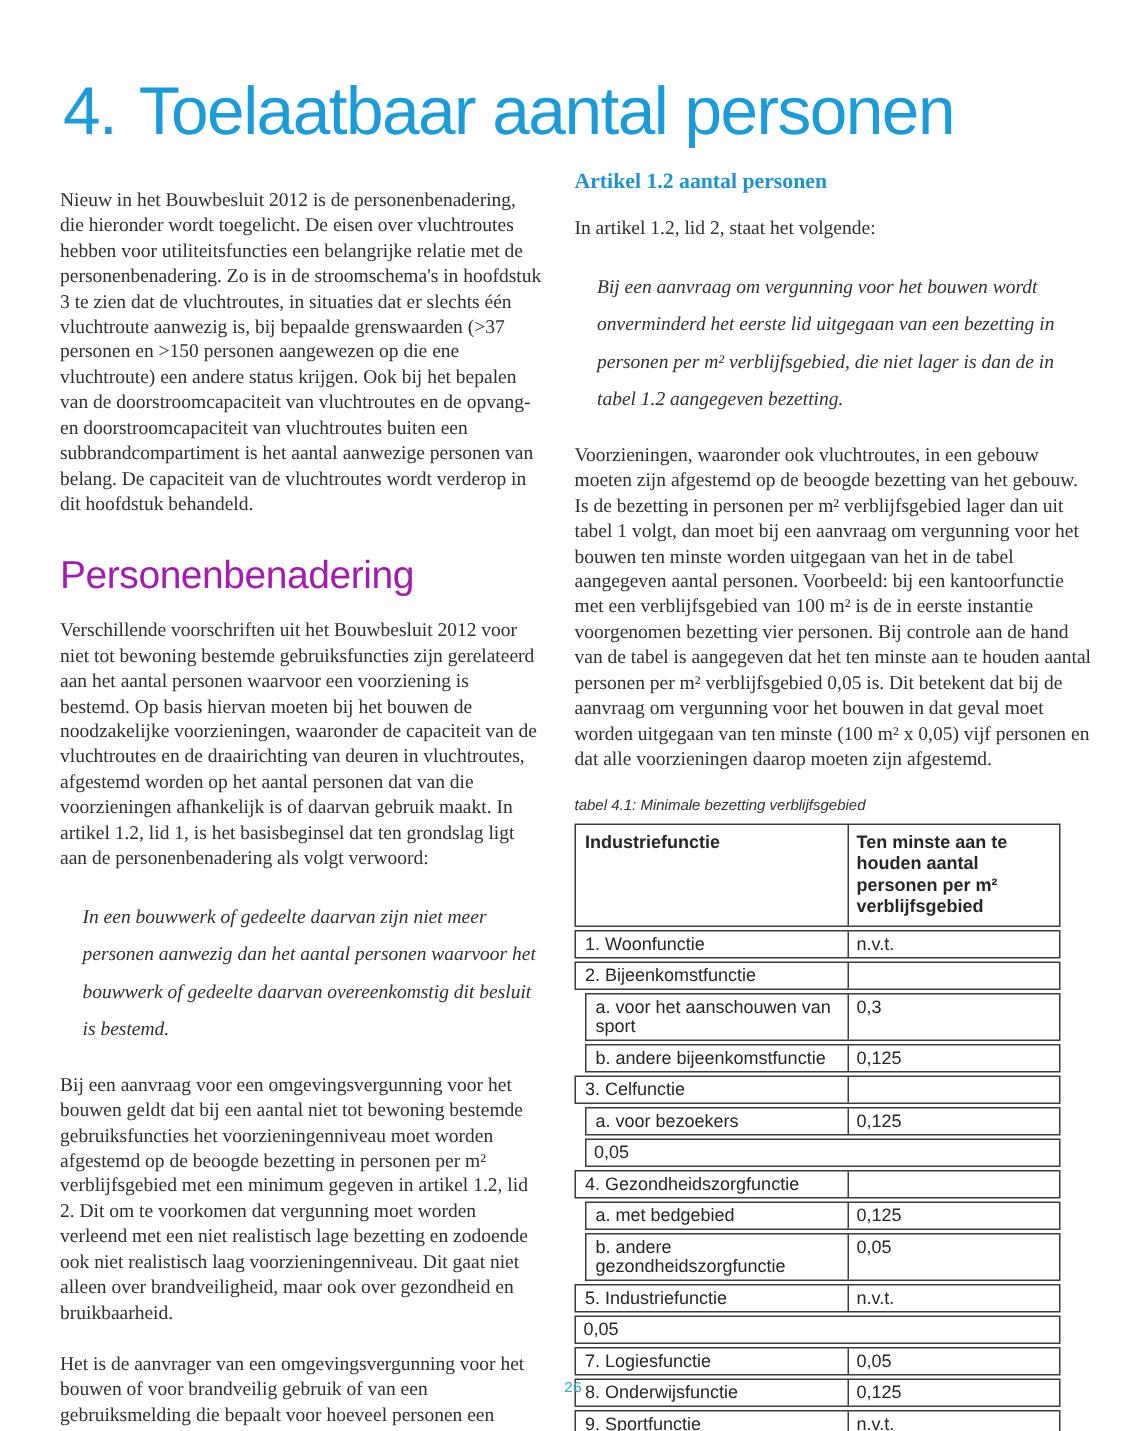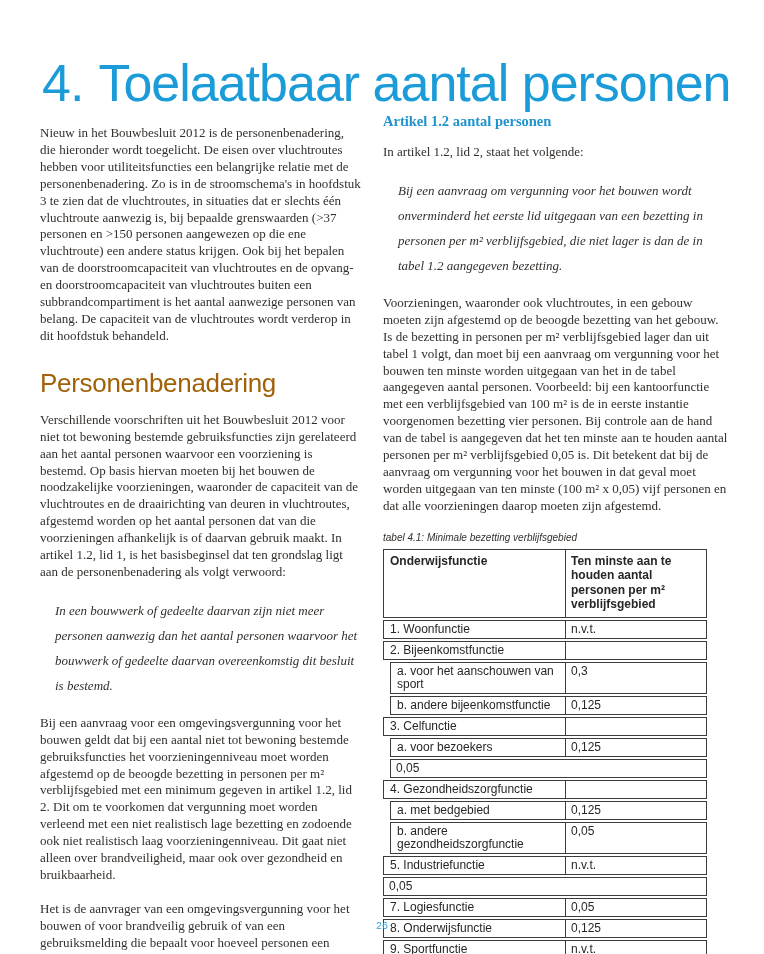--- a/index.html
+++ b/index.html
@@ -3,30 +3,30 @@
 <meta charset="utf-8">
 <style>
   html,body { margin:0; padding:0; background:#ffffff; }
   .page {
     position:relative; width:764px; height:954px; background:#ffffff;
     font-family:"Liberation Serif", serif; color:#332f2c; overflow:hidden;
   }
   .title {
     position:absolute; left:42px; top:18px; white-space:nowrap;
     font-family:"Liberation Sans", sans-serif; font-weight:400;
-    font-size:52px; letter-spacing:-1px; color:#1b9cd9;
+    font-size:45px; letter-spacing:-1px; color:#1b9cd9;
   }
   .title .num { margin-right:15px; }
   .columns { position:absolute; left:40px; top:112px; display:flex; }
   .col-left  { width:321px; margin-right:22px; }
   .col-right { width:346px; }
   p.body { font-size:13px; line-height:16.9px; margin:13px 0 17px 0; }
   h2.section {
     font-family:"Liberation Sans", sans-serif; font-weight:400;
-    font-size:26px; letter-spacing:-0.3px; color:#a16207; margin:23px 0 13px 0;
+    font-size:26px; letter-spacing:-0.3px; color:#a21caf; margin:23px 0 13px 0;
   }
   h3.subhead {
     font-family:"Liberation Serif", serif; font-weight:700;
     font-size:14.5px; color:#1e93cf; margin:1px 0 14px 0;
   }
   .quote {
     font-style:italic; font-size:13px; line-height:25px;
     margin:0 0 17px 0; padding-left:15px;
   }
   .caption {
@@ -66,21 +66,21 @@
 
     <div class="col-right">
       <h3 class="subhead">Artikel 1.2 aantal personen</h3>
       <p class="body">In artikel 1.2, lid 2, staat het volgende:</p>
       <p class="quote">Bij een aanvraag om vergunning voor het bouwen wordt onverminderd het eerste lid uitgegaan van een bezetting in personen per m² verblijfsgebied, die niet lager is dan de in tabel 1.2 aangegeven bezetting.</p>
       <p class="body">Voorzieningen, waaronder ook vluchtroutes, in een gebouw moeten zijn afgestemd op de beoogde bezetting van het gebouw. Is de bezetting in personen per m² verblijfsgebied lager dan uit tabel 1 volgt, dan moet bij een aanvraag om vergunning voor het bouwen ten minste worden uitgegaan van het in de tabel aangegeven aantal personen. Voorbeeld: bij een kantoorfunctie met een verblijfsgebied van 100 m² is de in eerste instantie voorgenomen bezetting vier personen. Bij controle aan de hand van de tabel is aangegeven dat het ten minste aan te houden aantal personen per m² verblijfsgebied 0,05 is. Dit betekent dat bij de aanvraag om vergunning voor het bouwen in dat geval moet worden uitgegaan van ten minste (100 m² x 0,05) vijf personen en dat alle voorzieningen daarop moeten zijn afgestemd.</p>
       <p class="caption">tabel 4.1: Minimale bezetting verblijfsgebied</p>
 
       <div class="table">
         <div class="trow thead">
-          <div class="tcell lbl">Onderwijsfunctie</div>
+          <div class="tcell lbl">Industriefunctie</div>
           <div class="tcell val">Ten minste aan te houden aantal personen per m² verblijfsgebied</div>
         </div>
         <div class="trow">
           <div class="tcell lbl">1. Woonfunctie</div>
           <div class="tcell val">n.v.t.</div>
         </div>
         <div class="trow">
           <div class="tcell lbl">2. Bijeenkomstfunctie</div>
           <div class="tcell val"></div>
         </div>

